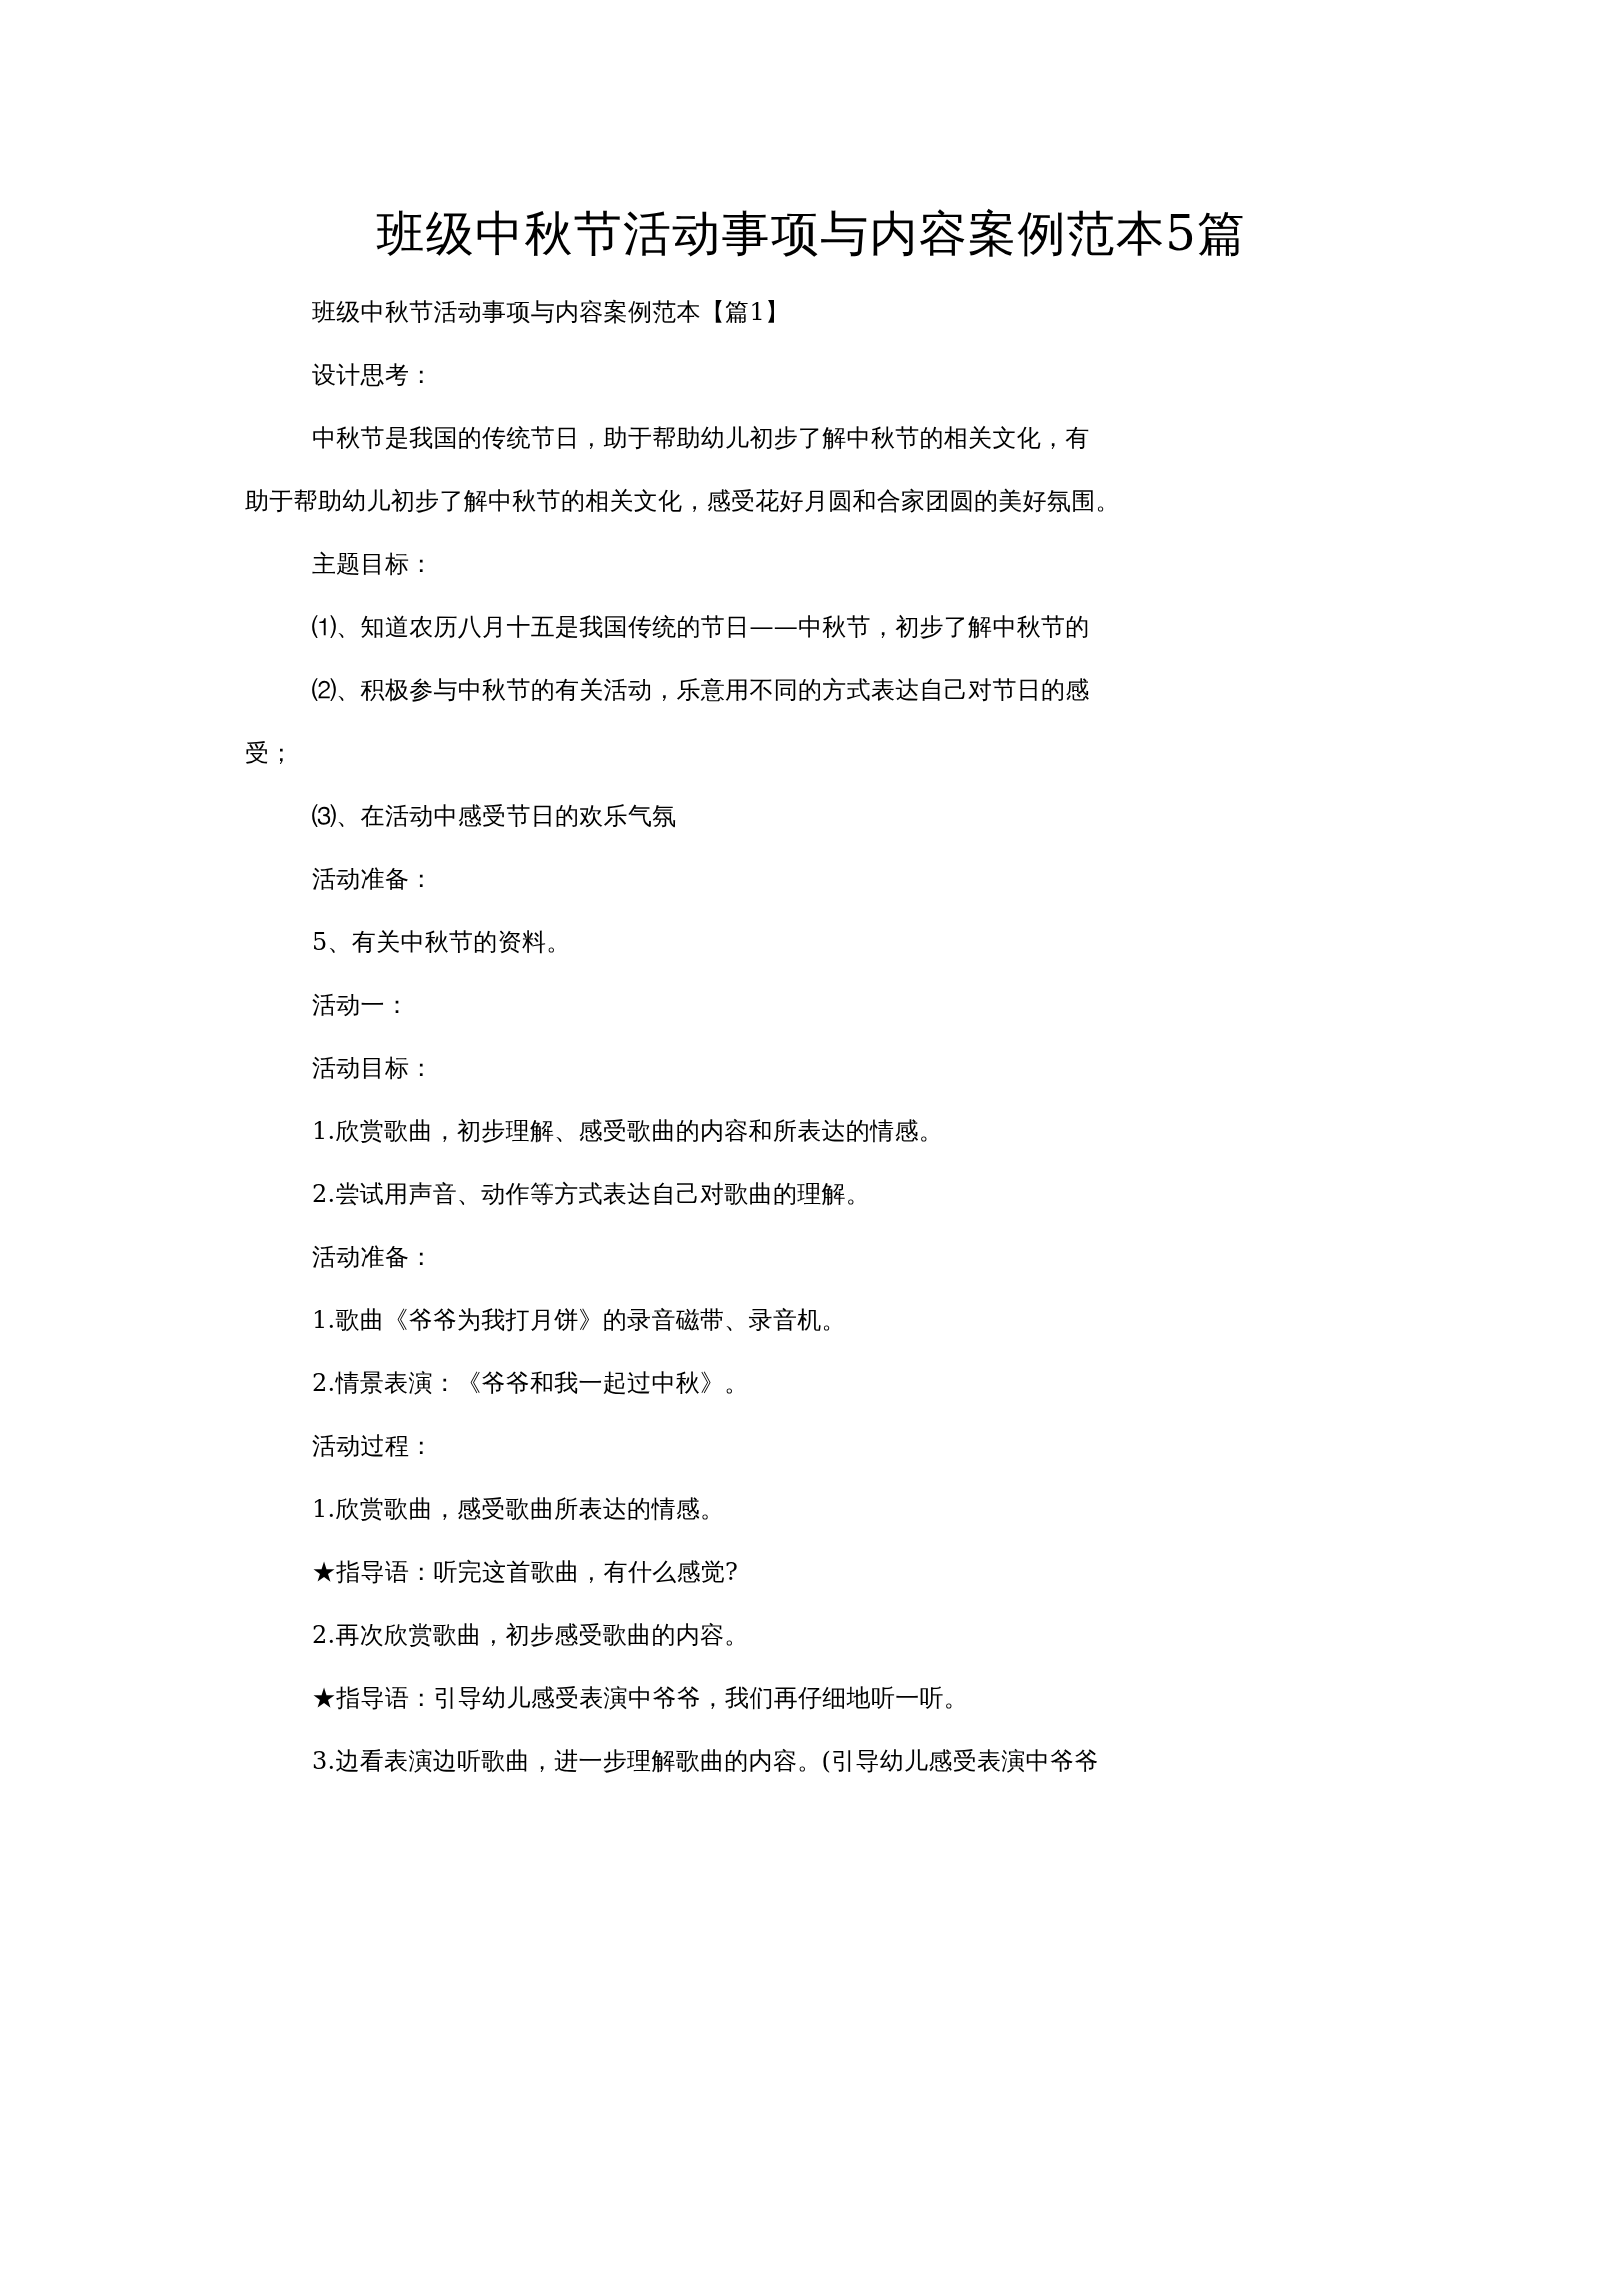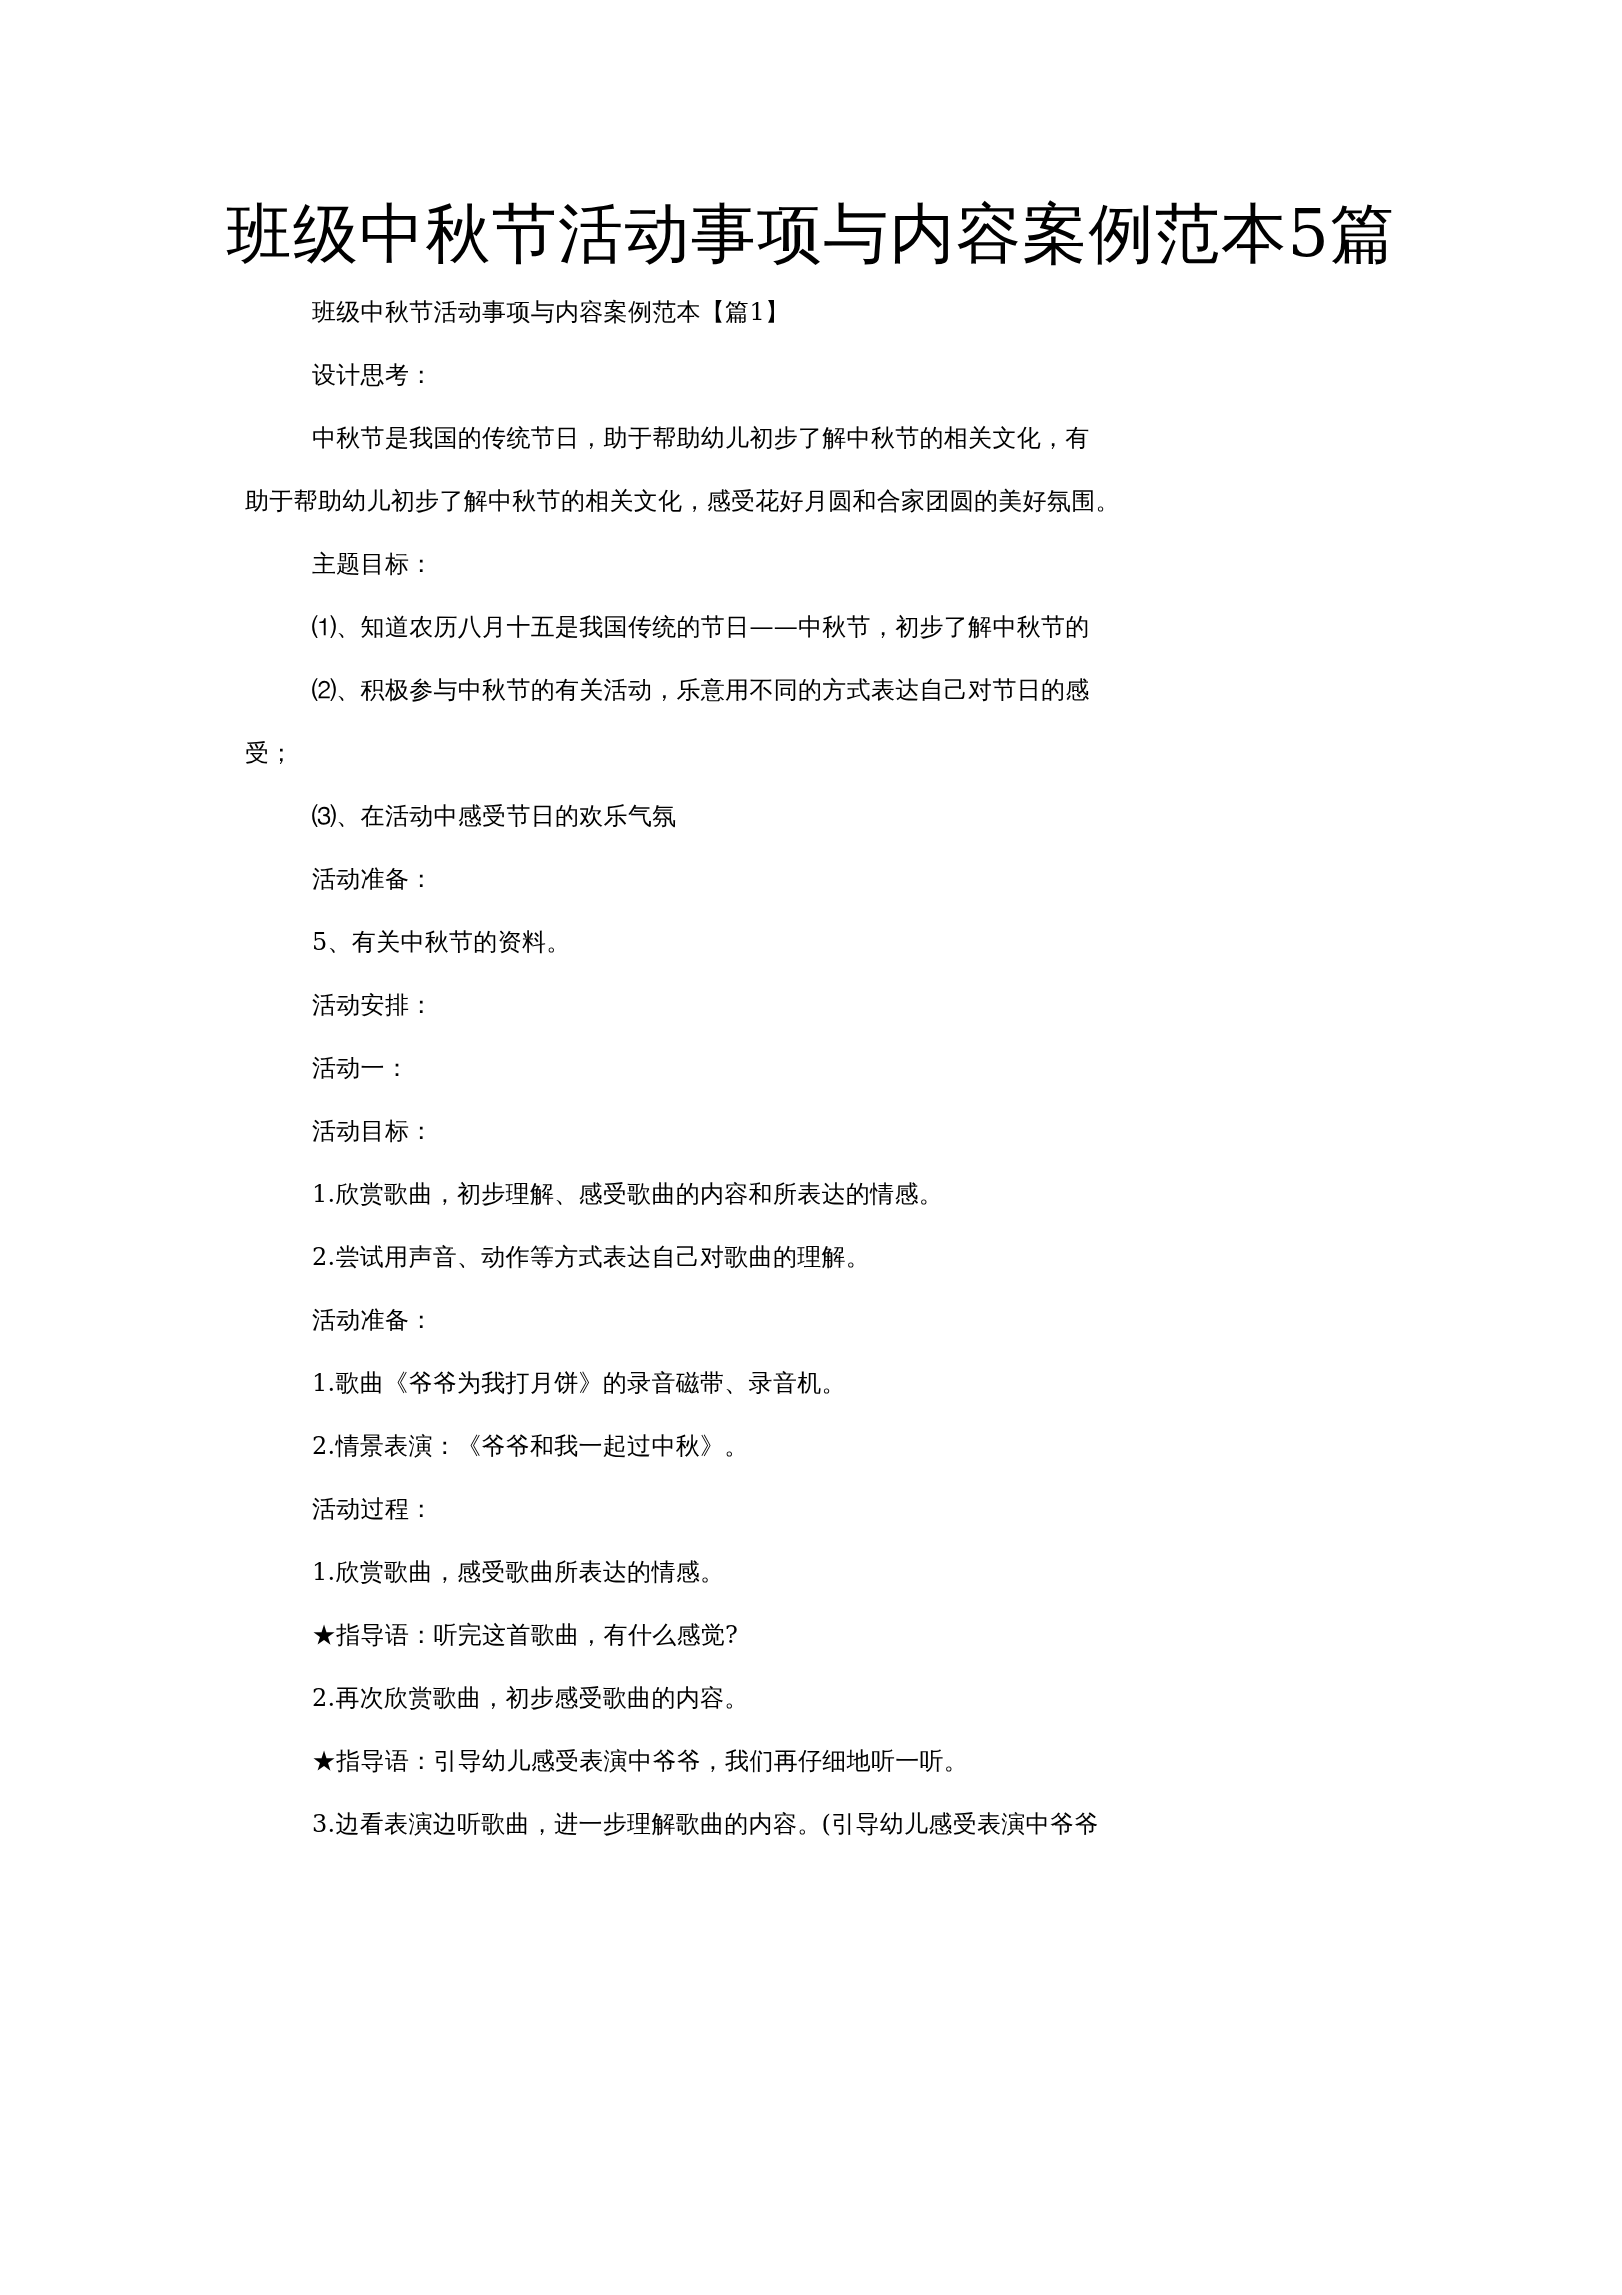--- a/index.html
+++ b/index.html
@@ -22,21 +22,21 @@
       width: 1623px;
       height: 2295px;
       background: #ffffff;
     }
     .doc-title {
       position: absolute;
       left: 0;
       width: 1623px;
       top: 194px;
       text-align: center;
-      font-size: 65px;
+      font-size: 48px;
       line-height: 79px;
       font-weight: normal;
       letter-spacing: 1.3px;
       margin: 0;
       white-space: nowrap;
     }
     .body {
       position: absolute;
       left: 245px;
       top: 281px;
@@ -64,21 +64,20 @@
     <p class="p indent">设计思考：</p>
     <p class="p indent">中秋节是我国的传统节日，助于帮助幼儿初步了解中秋节的相关文化，有</p>
     <p class="p">助于帮助幼儿初步了解中秋节的相关文化，感受花好月圆和合家团圆的美好氛围。</p>
     <p class="p indent">主题目标：</p>
     <p class="p indent">⑴、知道农历八月十五是我国传统的节日——中秋节，初步了解中秋节的</p>
     <p class="p indent">⑵、积极参与中秋节的有关活动，乐意用不同的方式表达自己对节日的感</p>
     <p class="p">受；</p>
     <p class="p indent">⑶、在活动中感受节日的欢乐气氛</p>
     <p class="p indent">活动准备：</p>
     <p class="p indent">5、有关中秋节的资料。</p>
-    <p class="p indent">活动安排：</p>
     <p class="p indent">活动一：</p>
     <p class="p indent">活动目标：</p>
     <p class="p indent">1.欣赏歌曲，初步理解、感受歌曲的内容和所表达的情感。</p>
     <p class="p indent">2.尝试用声音、动作等方式表达自己对歌曲的理解。</p>
     <p class="p indent">活动准备：</p>
     <p class="p indent">1.歌曲《爷爷为我打月饼》的录音磁带、录音机。</p>
     <p class="p indent">2.情景表演：《爷爷和我一起过中秋》。</p>
     <p class="p indent">活动过程：</p>
     <p class="p indent">1.欣赏歌曲，感受歌曲所表达的情感。</p>
     <p class="p indent">★指导语：听完这首歌曲，有什么感觉?</p>

